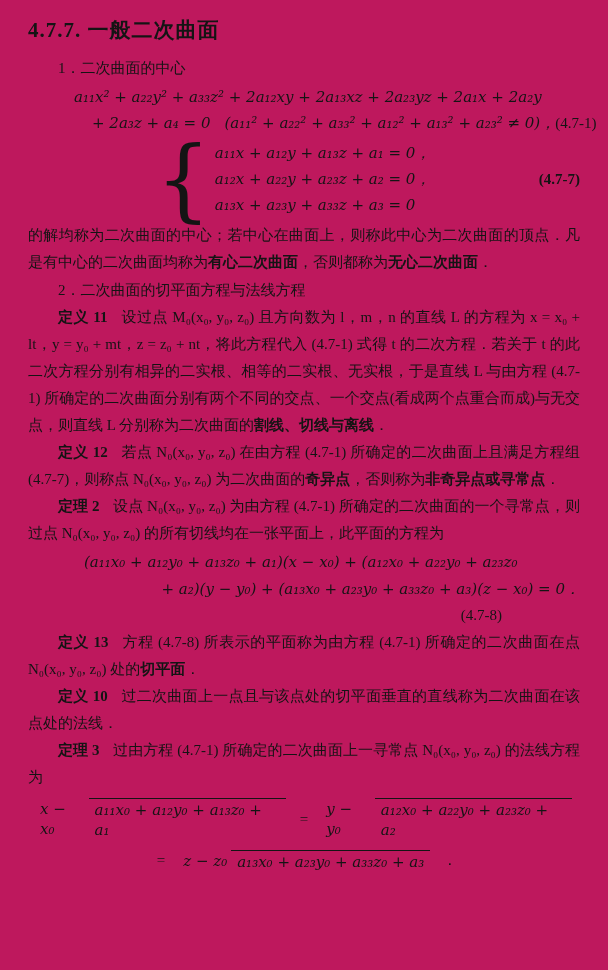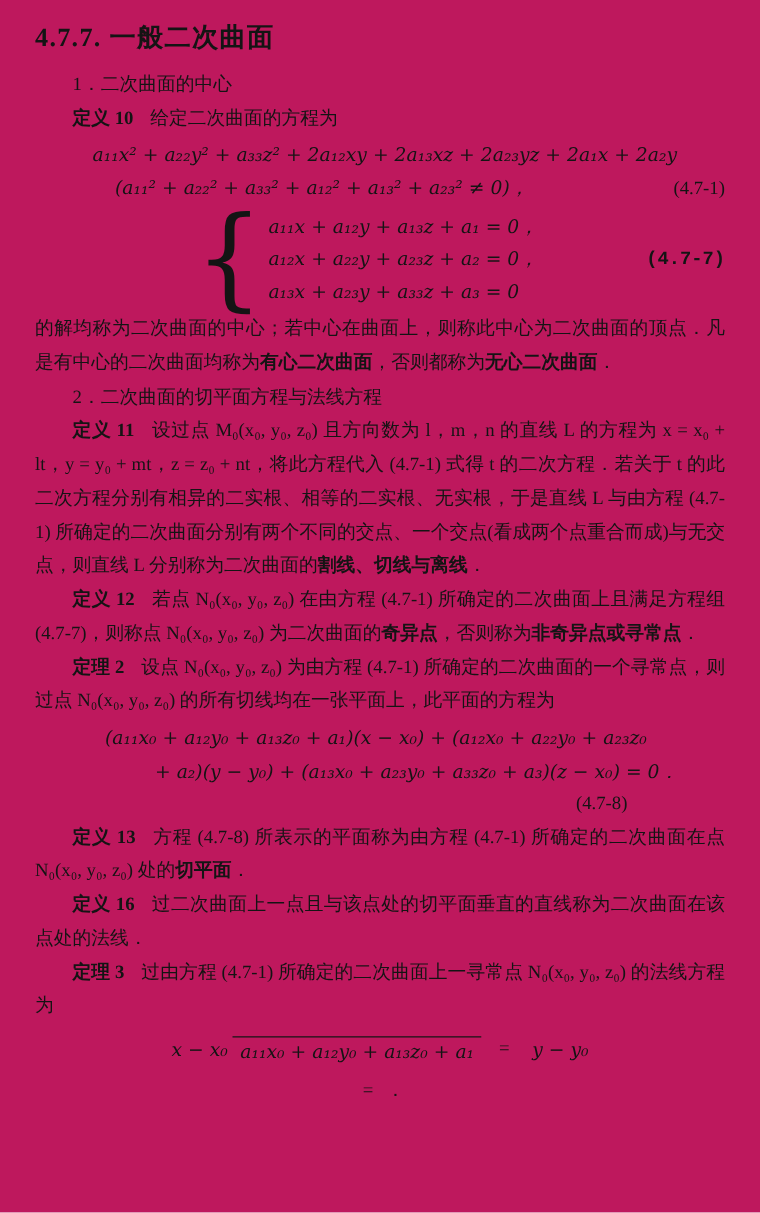--- a/index.html
+++ b/index.html
@@ -27,32 +27,32 @@
   .para{margin:0;text-align:justify;text-indent:2em;}
   .para.noindent{text-indent:0;}
   .b{font-weight:700;}
   .lbl{font-weight:700;margin-right:0.9em;}
   .math{font-family:"DejaVu Serif",serif;font-style:italic;}
   .eqlabel{font-style:normal;font-family:"Liberation Serif",serif;margin-left:auto;}
   .eqlabel.bold{font-weight:700;}
   .eqblock{margin:2px 0;}
   .eqline1{padding-left:46px;line-height:26px;white-space:nowrap;}
   .eqrow{display:flex;align-items:baseline;padding-left:64px;line-height:26px;white-space:nowrap;}
-  .eqrow .cond{}
+  .eqrow .cond{margin-left:14px;}
   .sysrow{display:flex;align-items:center;margin:4px 0 4px 0;}
   .sys{display:flex;align-items:center;margin-left:128px;}
   .brace{
     font-family:"DejaVu Serif",serif;
     font-size:86px;font-weight:400;line-height:78px;
     transform:scaleY(1.04);margin-right:4px;
   }
   .syslines div{line-height:26px;white-space:nowrap;}
-  .sysrow .eqlabel{align-self:center;font-family:Liberation Mono, monospace;}
+  .sysrow .eqlabel{align-self:center;}
   .eq8row1{padding-left:56px;line-height:27px;white-space:nowrap;}
-  .eq8row2{padding-left:96px;line-height:27px;white-space:nowrap;}
+  .eq8row2{padding-left:96px;line-height:27px;white-space:nowrap;text-align:right;}
   .eq8label{text-align:right;padding-right:78px;line-height:24px;}
   .fracline{display:flex;justify-content:center;align-items:center;margin:7px 0 3px 0;}
   .frac{display:inline-flex;flex-direction:row;align-items:center;margin:0 8px;}
   .frac .num{line-height:20px;padding:0 4px;}
   .frac .den{line-height:20px;padding:1px 6px 0 6px;border-top:1.4px solid #141414;}
   .eqsign{margin:0 6px;font-style:normal;}
   .enddot{font-style:normal;margin-left:4px;}
   .pagenum{
     position:absolute;
     right:62px;top:934px;
@@ -61,25 +61,25 @@
 </style>
 </head>
 <body>
 
 <div class="page">
 
   <h1 class="heading">4.7.7. 一般二次曲面</h1>
 
   <p class="subtitle">1．二次曲面的中心</p>
 
-  <p class="para"><span class="lbl">定义 10</span><span>给定二次曲面的方程为</span></p>
 
   <div class="eqblock">
     <div class="eqline1 math">a₁₁x² + a₂₂y² + a₃₃z² + 2a₁₂xy + 2a₁₃xz + 2a₂₃yz + 2a₁x + 2a₂y</div>
     <div class="eqrow">
+      <span class="math">+ 2a₃z + a₄ = 0</span>
       <span class="math cond">(a₁₁² + a₂₂² + a₃₃² + a₁₂² + a₁₃² + a₂₃² ≠ 0)，</span>
       <span class="eqlabel">(4.7-1)</span>
     </div>
   </div>
 
 
   <div class="sysrow">
     <div class="sys">
       <span class="brace">{</span>
       <div class="syslines math">
@@ -102,35 +102,40 @@
   <p class="para"><span class="lbl">定理 2</span><span>设点 N₀(x₀, y₀, z₀) 为由方程 (4.7-1) 所确定的二次曲面的一个寻常点，则过点 N₀(x₀, y₀, z₀) 的所有切线均在一张平面上，此平面的方程为</span></p>
 
   <div class="eqblock">
     <div class="eq8row1 math">(a₁₁x₀ + a₁₂y₀ + a₁₃z₀ + a₁)(x − x₀) + (a₁₂x₀ + a₂₂y₀ + a₂₃z₀</div>
     <div class="eq8row2 math">+ a₂)(y − y₀) + (a₁₃x₀ + a₂₃y₀ + a₃₃z₀ + a₃)(z − x₀) = 0．</div>
     <div class="eq8label">(4.7-8)</div>
   </div>
 
   <p class="para"><span class="lbl">定义 13</span><span>方程 (4.7-8) 所表示的平面称为由方程 (4.7-1) 所确定的二次曲面在点 N₀(x₀, y₀, z₀) 处的</span><span class="b">切平面</span><span>．</span></p>
 
-  <p class="para"><span class="lbl">定义 16</span><span>过二次曲面上一点且与该点处的切平面垂直的直线称为二次曲面在该点处的法线．</span></p>
+  <p class="para"><span class="lbl">定义 10</span><span>过二次曲面上一点且与该点处的切平面垂直的直线称为二次曲面在该点处的法线．</span></p>
 
   <p class="para"><span class="lbl">定理 3</span><span>过由方程 (4.7-1) 所确定的二次曲面上一寻常点 N₀(x₀, y₀, z₀) </span><span>的法线方程为</span></p>
 
   <div class="fracline">
     <span class="frac">
       <span class="num math">x − x₀</span>
       <span class="den math">a₁₁x₀ + a₁₂y₀ + a₁₃z₀ + a₁</span>
     </span>
     <span class="eqsign">=</span>
     <span class="frac">
       <span class="num math">y − y₀</span>
+      <span class="den math">a₁₂x₀ + a₂₂y₀ + a₂₃z₀ + a₂</span>
     </span>
   </div>
 
   <div class="fracline">
     <span class="eqsign">=</span>
+    <span class="frac">
+      <span class="num math">z − z₀</span>
+      <span class="den math">a₁₃x₀ + a₂₃y₀ + a₃₃z₀ + a₃</span>
+    </span>
     <span class="enddot">．</span>
   </div>
 
   <div class="pagenum">• 91 •</div>
 
 </div>
 
 </body></html>

